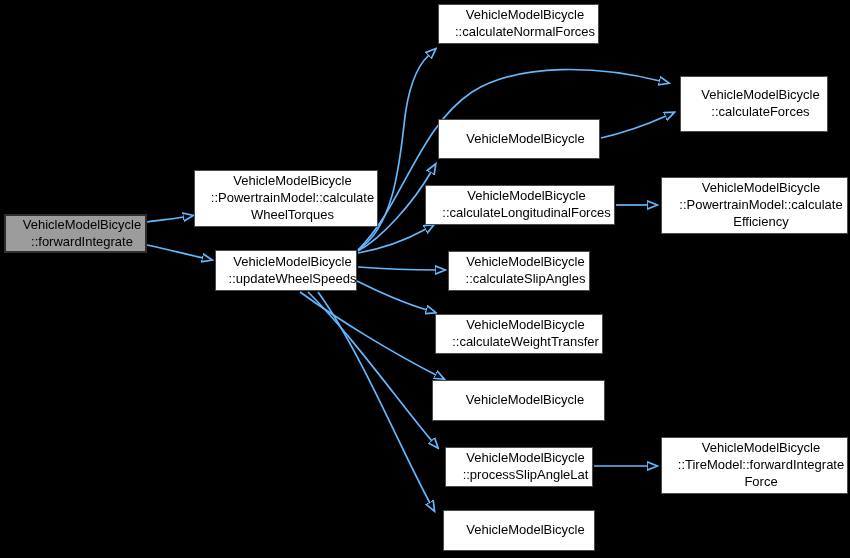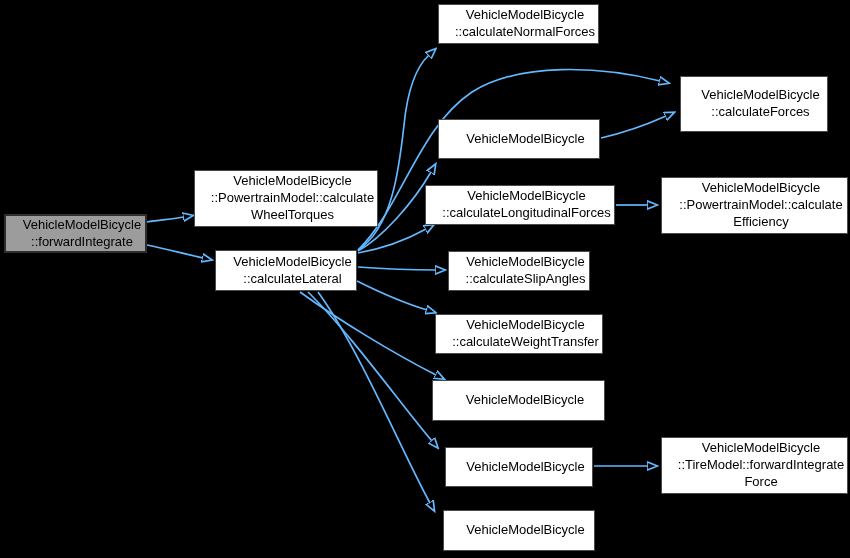--- a/index.html
+++ b/index.html
@@ -72,21 +72,21 @@
   </div>
 
   <div class="node n1">
     <span>VehicleModelBicycle</span>
     <span>::PowertrainModel::calculate</span>
     <span>WheelTorques</span>
   </div>
 
   <div class="node n2">
     <span>VehicleModelBicycle</span>
-    <span>::calculateLateral</span>
+    <span>::updateWheelSpeeds</span>
   </div>
 
   <div class="node n3">
     <span>VehicleModelBicycle</span>
     <span>::calculateNormalForces</span>
   </div>
 
   <div class="node n4">
     <span>VehicleModelBicycle</span>
     <span>::calculateForces</span>
@@ -116,20 +116,21 @@
     <span>VehicleModelBicycle</span>
     <span>::calculateWeightTransfer</span>
   </div>
 
   <div class="node n10">
     <span>VehicleModelBicycle</span>
   </div>
 
   <div class="node n11">
     <span>VehicleModelBicycle</span>
+    <span>::processSlipAngleLat</span>
   </div>
 
   <div class="node n12">
     <span>VehicleModelBicycle</span>
     <span>::TireModel::forwardIntegrate</span>
     <span>Force</span>
   </div>
 
   <div class="node n13">
     <span>VehicleModelBicycle</span>

